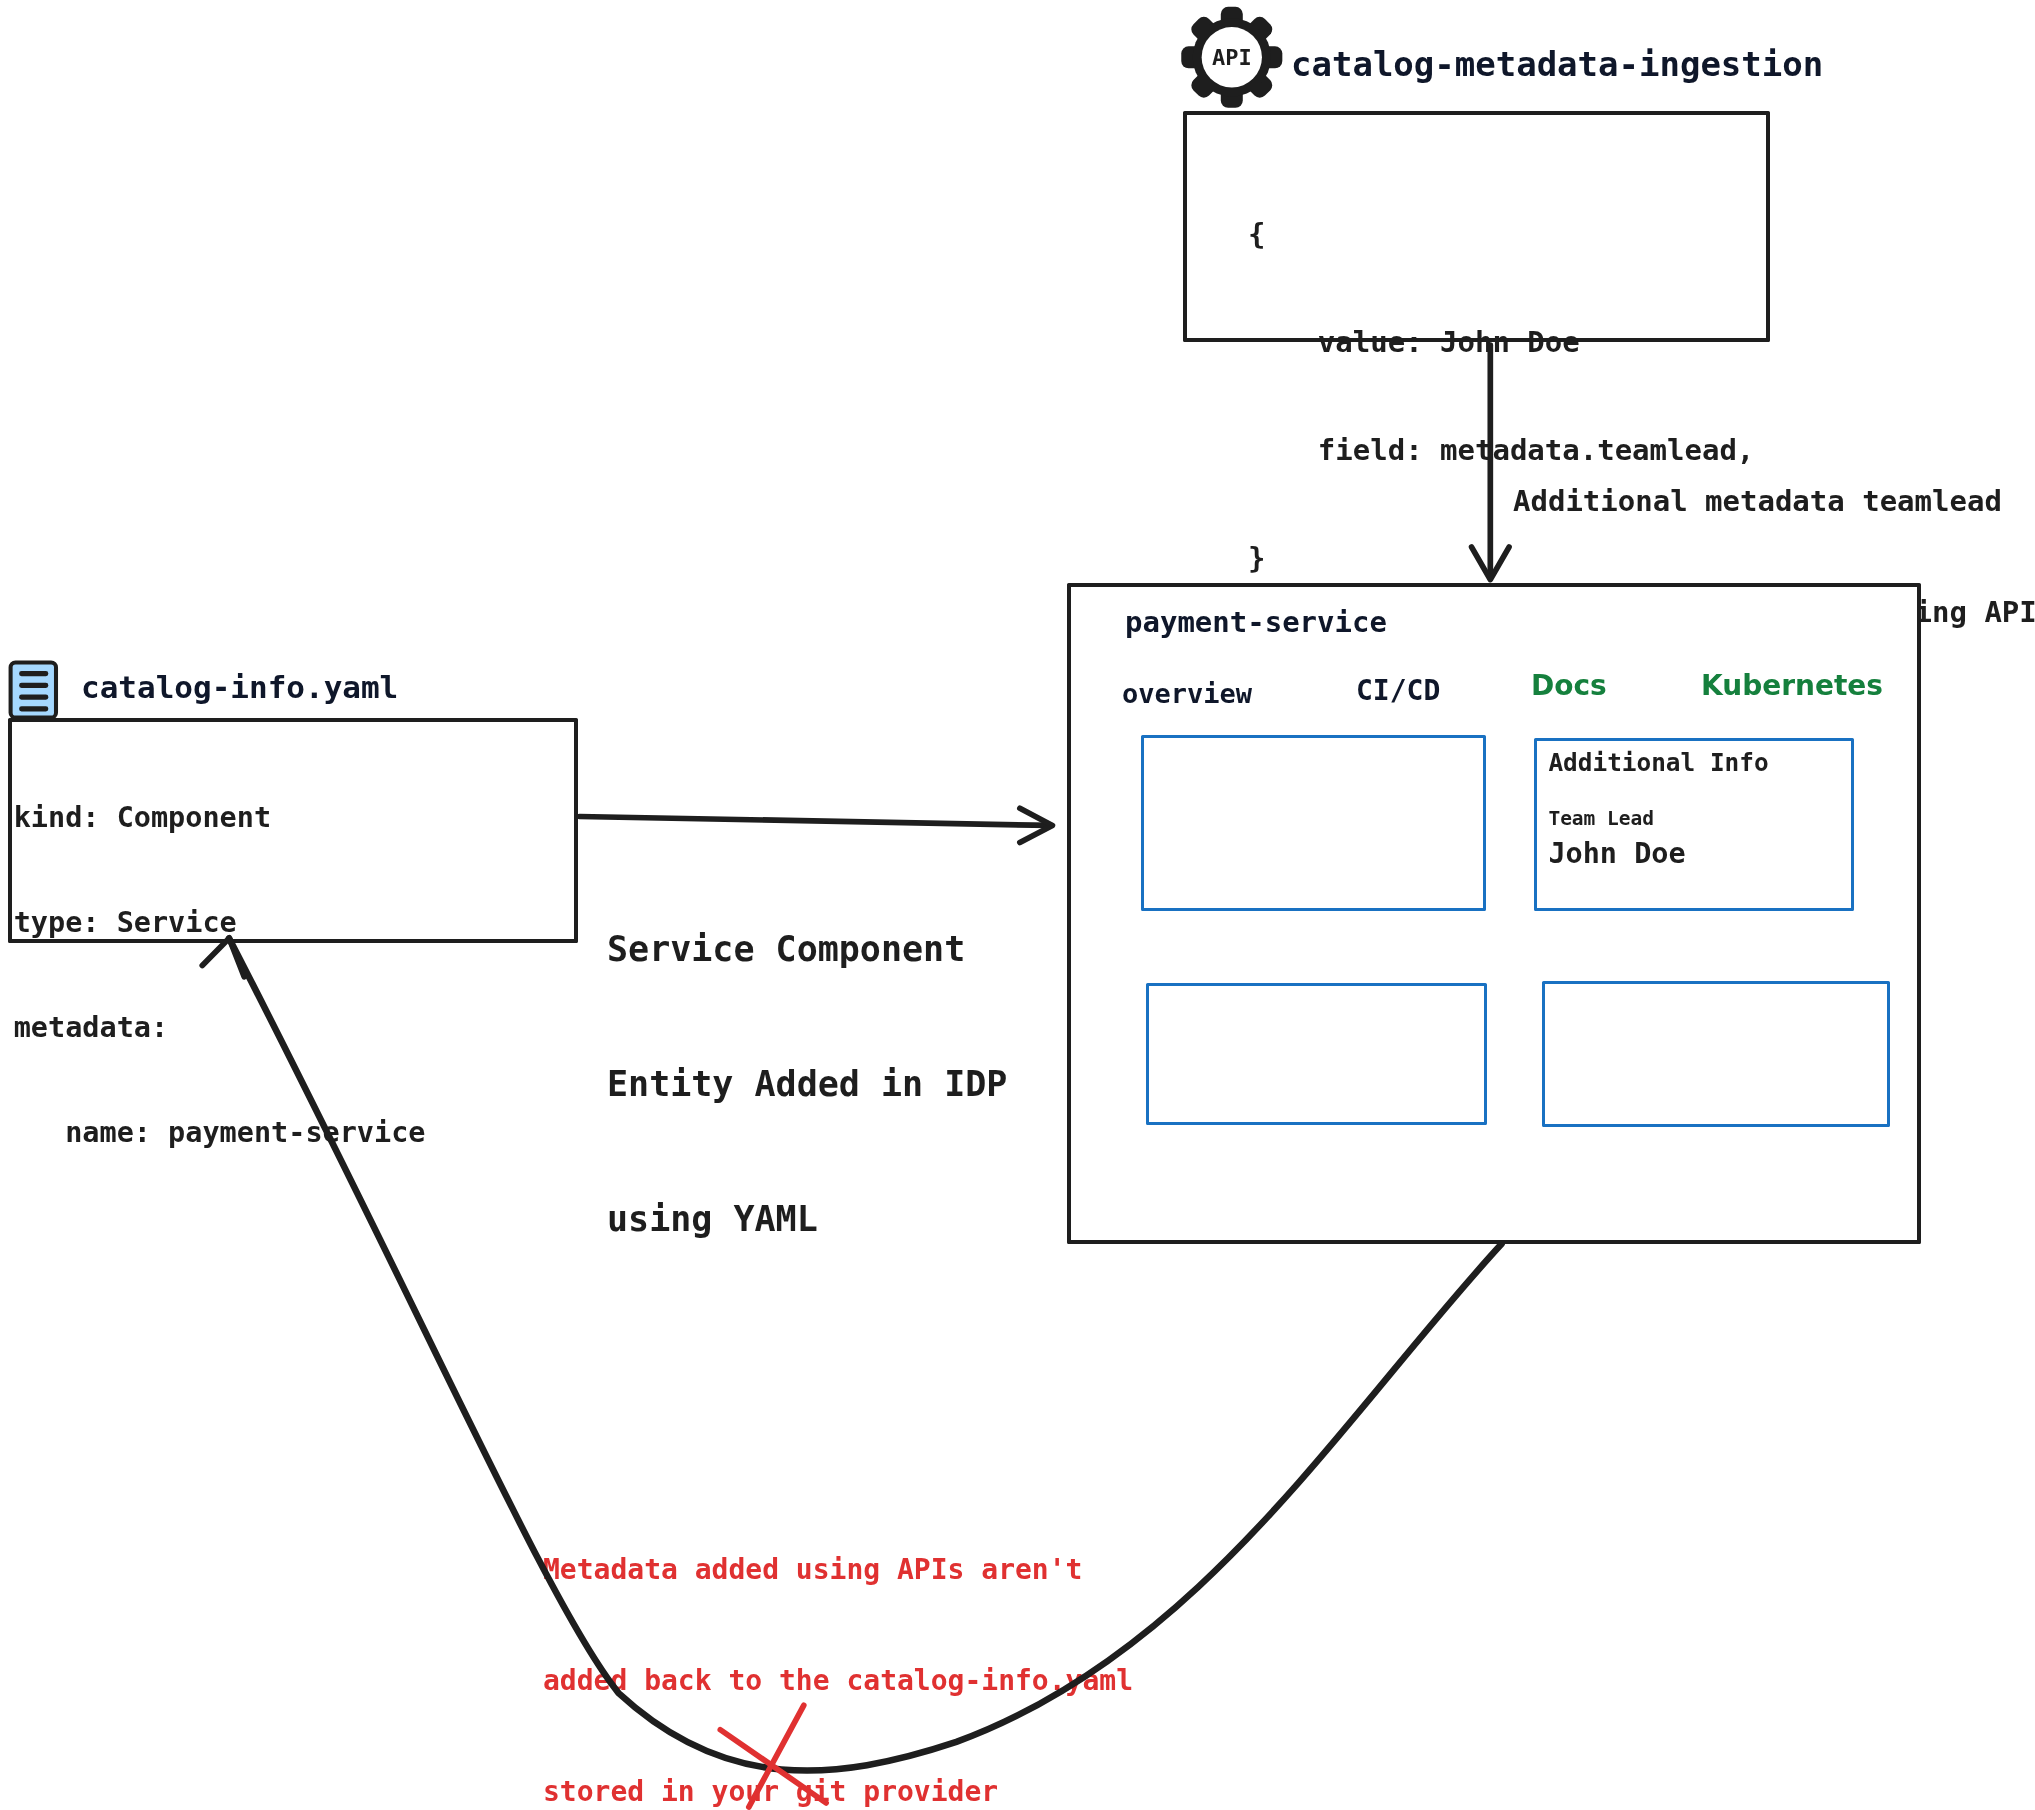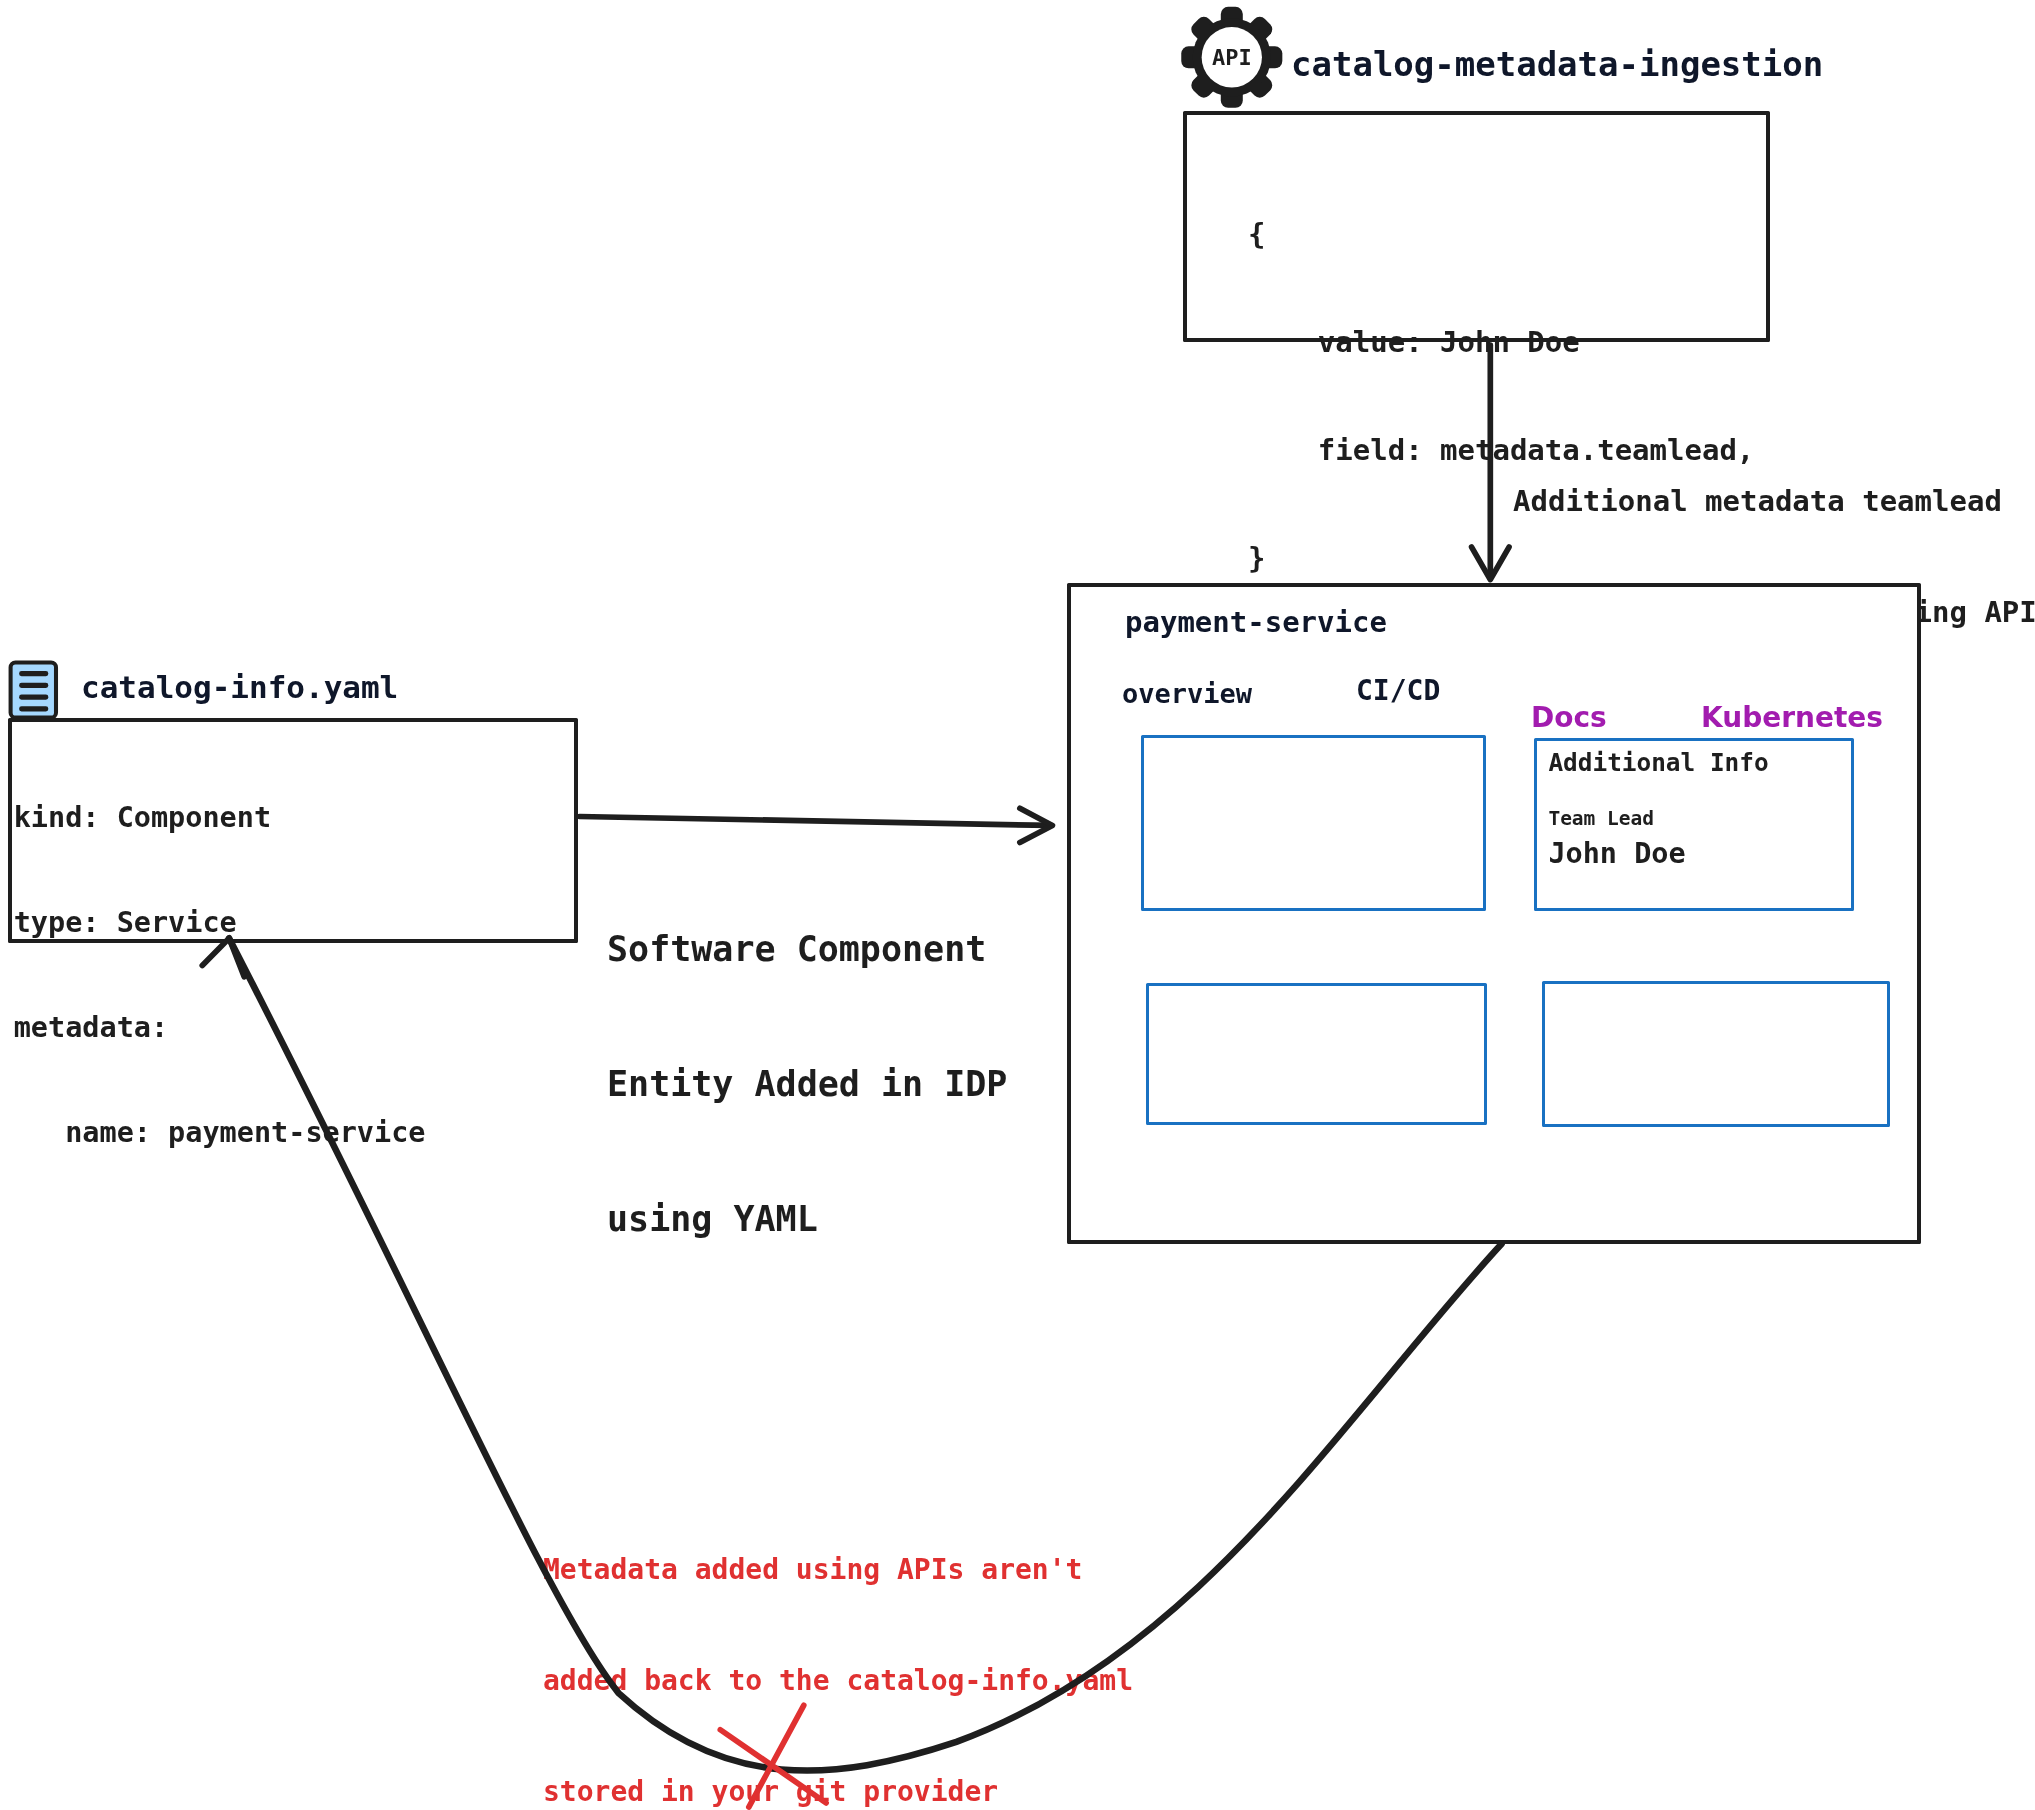--- a/index.html
+++ b/index.html
@@ -1,20 +1,20 @@
 <!DOCTYPE html>
 <html style="font-size:6.5px"><head>
 <meta charset="utf-8">
 <style>
   html,body{margin:0;padding:0;background:#ffffff;}
   body{width:2056px;height:1810px;position:relative;overflow:hidden;
        font-family:"DejaVu Sans Mono", monospace;}
   .abs{position:absolute;}
   .mono{font-family:"DejaVu Sans Mono", monospace;font-weight:bold;color:#1e1e1e;white-space:pre;}
-  .sans{font-family:"DejaVu Sans", "Liberation Sans", sans-serif;font-weight:bold;color:#a21caf;white-space:pre;margin-top:32px;}
+  .sans{font-family:"DejaVu Sans", "Liberation Sans", sans-serif;font-weight:bold;color:#15803d;white-space:pre;}
   .blue{color:#0f172a;}
   .red{color:#e03131;}
   .frame{position:absolute;border:4.9px solid #1e1e1e;background:#ffffff;box-sizing:border-box;border-radius:1.6px;}
   .panel{position:absolute;border:3.7px solid #1971c2;background:#ffffff;box-sizing:border-box;border-radius:1.6px;}
   .line{display:block;}
   svg.connectors{position:absolute;left:0;top:0;pointer-events:none;}
   
   #api-title{left:1291px;top:47px;font-size:34px;line-height:1;}
   #code-box{left:1183px;top:111px;width:587px;height:231px;}
   #code-text{left:61px;top:28.5px;font-size:29px;line-height:36px;}
@@ -108,21 +108,21 @@
 <div id="yaml-box" class="frame">
   <div id="yaml-text" class="abs mono">
     <span class="line">kind: Component</span>
     <span class="line">type: Service</span>
     <span class="line">metadata:</span>
     <span class="line">   name: payment-service</span>
   </div>
 </div>
 
 <div id="yaml-label" class="abs mono">
-  <span class="line">Software Component</span>
+  <span class="line">Service Component</span>
   <span class="line">Entity Added in IDP</span>
   <span class="line">using YAML</span>
 </div>
 
 <div id="feedback-note" class="abs mono red">
   <span class="line">Metadata added using APIs aren't</span>
   <span class="line">added back to the catalog-info.yaml</span>
   <span class="line">stored in your git provider</span>
 </div>
 

